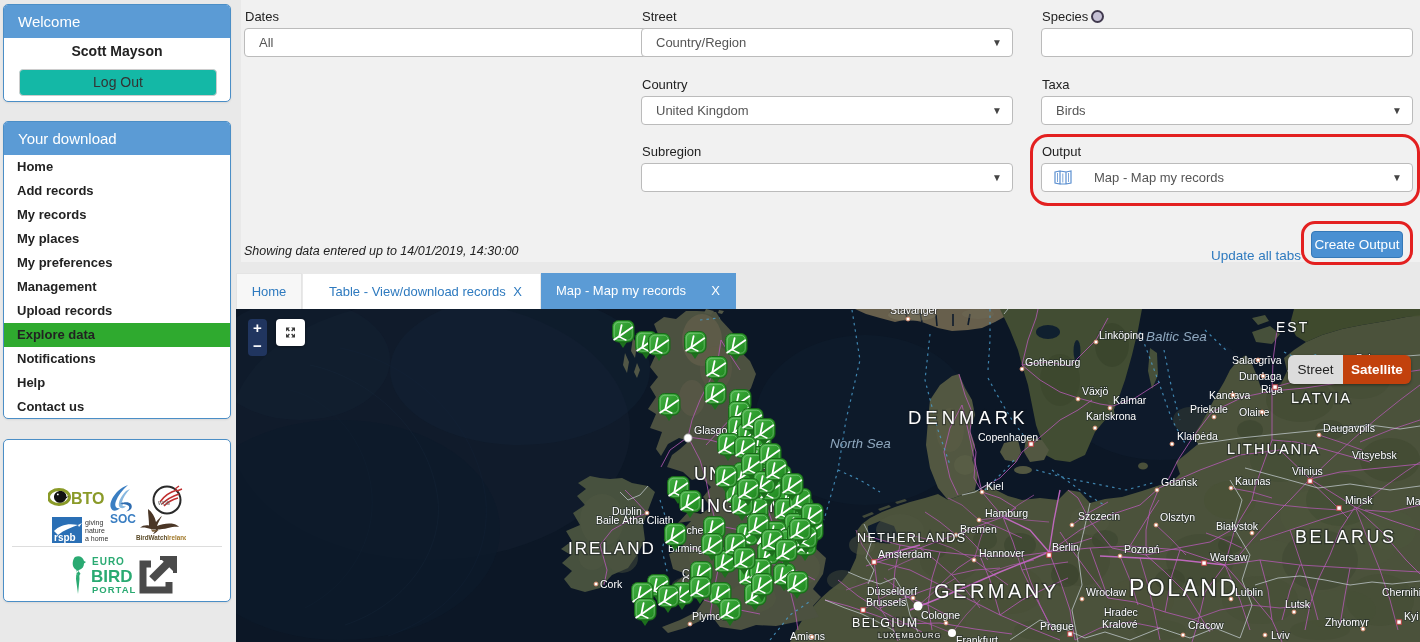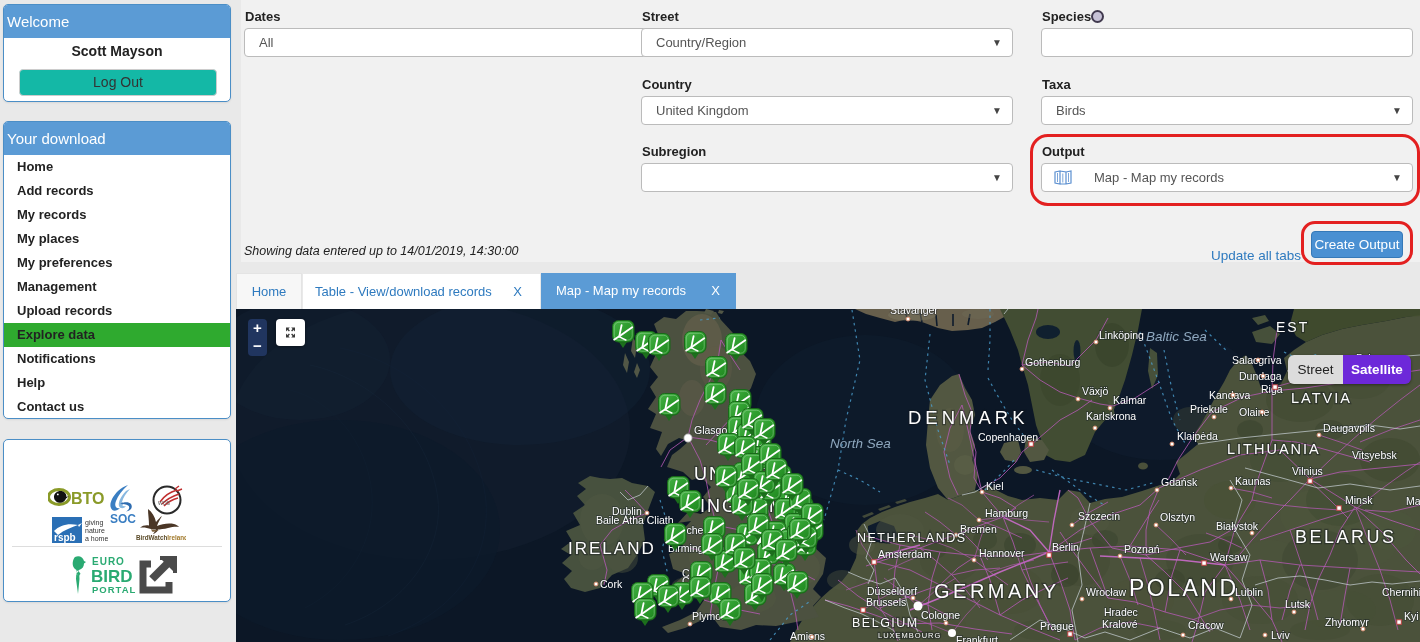--- a/index.html
+++ b/index.html
@@ -2,66 +2,66 @@
 <html><head>
 <meta charset="utf-8">
 <style>
 * { margin:0; padding:0; box-sizing:border-box; }
 html,body { width:1420px; height:642px; overflow:hidden; }
 body { font-family:"Liberation Sans", sans-serif; background:#e9e9e9; position:relative; }
 .abs { position:absolute; }
 
 
 .panel { position:absolute; left:3px; width:228px; background:#fff; border:1px solid #4b8ec6; border-radius:5px; overflow:hidden; box-shadow:0 1px 2px rgba(0,0,0,0.08); }
-.panel-hd { background:#5b9bd5; color:#fff; font-size:15px; line-height:33px; padding-left:3px; height:33px; }
+.panel-hd { background:#5b9bd5; color:#fff; font-size:15px; line-height:33px; padding-left:14px; height:33px; }
 
 #p-welcome { top:4px; height:98px; }
 #p-welcome .name { position:absolute; left:0; width:100%; top:38px; text-align:center; font-weight:bold; font-size:14px; color:#222; }
 #p-welcome .logout { position:absolute; left:15px; top:64px; width:198px; height:27px; border:1px solid #ccc; border-radius:4px; background:#14b8a6; color:#333; font-size:14px; line-height:25px; text-align:center; }
 
 #p-options { top:121px; height:298px; }
 #p-options ul { list-style:none; padding:0; }
 #p-options li { font-weight:bold; font-size:13px; color:#222; padding:5px 0 5px 13px; line-height:14px; }
 #p-options li.sel { background:#2faa2f; }
 
 #p-partners { top:439px; height:163px; }
 
 
 #mainbg { left:241px; top:0; width:1179px; height:262px; background:#f1f1f1; }
 
-.flabel { position:absolute; font-weight:bold; font-size:13px; color:#222; }
+.flabel { position:absolute; font-weight:normal; font-size:13px; color:#222; }
 .fsel { position:absolute; height:29px; background:#fff; border:1px solid #bbb; border-radius:4px; font-size:13px; color:#555; line-height:27px; padding-left:14px; }
 .fsel .arr { position:absolute; right:10px; top:0; color:#444; font-size:10px; }
 
 .redbox { position:absolute; border:3px solid #e32020; border-radius:16px; }
 
 #showing { position:absolute; left:244px; top:244px; font-style:italic; font-size:12.5px; color:#222; }
 #updlink { position:absolute; left:1211px; top:236px; color:#2e7abf; font-size:13.5px;margin-top:12px; }
 #createbtn { position:absolute; left:1311px; top:231px; width:92px; height:27px; background:#4a90d2; border:1px solid #3579b8; border-radius:4px; color:#fff; font-size:13.5px; text-align:center; line-height:25px; }
 
 
 .tab { position:absolute; top:273px; height:36px; font-size:13px; line-height:36px; color:#2e7abf; }
 #tab-home { left:236px; width:66px; background:#f7f7f7; text-align:center; border:1px solid #e4e4e4; border-bottom:none; }
 #tab-table { left:302px; width:239px; background:#fff; border:1px solid #e9e9e9; border-bottom:none; }
 #tab-table .x { position:absolute; right:18px; top:0; }
-#tab-table .t { padding-left:12px; }
+#tab-table .t { padding-left:26px; }
 #tab-map { left:541px; width:195px; background:#5b9bd5; color:#fff; }
 #tab-map .x { position:absolute; right:16px; top:0; }
 #tab-map .t { padding-left:15px; }
 
 
 #map { left:236px; top:309px; width:1184px; height:333px; background:#0c1828; overflow:hidden; }
 
 
 #zoomctl { position:absolute; left:12px; top:10px; width:19px; height:37px; background:#20355f; border-radius:4px; color:#fff; z-index:50; }
 #zoomctl div { height:18px; text-align:center; font-size:15px; line-height:18px; font-weight:bold; }
 #fullscr { position:absolute; left:40px; top:10px; width:29px; height:27px; background:#fff; border-radius:4px; box-shadow:0 1px 3px rgba(0,0,0,0.4); z-index:50; }
 #basesel { position:absolute; right:9px; top:6px; height:29px; z-index:50; font-size:13.5px; line-height:29px; border-radius:6px; overflow:hidden; box-shadow:0 1px 3px rgba(0,0,0,0.4);margin-top:40px; }
 #basesel .street { display:inline-block; background:#dcdcdc; color:#222; width:55px; text-align:center; float:left; height:29px; }
-#basesel .sat { display:inline-block; background:#6d28d9; color:#fff; font-weight:bold; width:68px; text-align:center; float:left; height:29px; }
+#basesel .sat { display:inline-block; background:#c2410c; color:#fff; font-weight:bold; width:68px; text-align:center; float:left; height:29px; }
 </style>
 </head>
 <body>
 
 <div class="panel" id="p-welcome">
   <div class="panel-hd">Welcome</div>
   <div class="name">Scott Mayson</div>
   <div class="logout">Log Out</div>
 </div>
 

